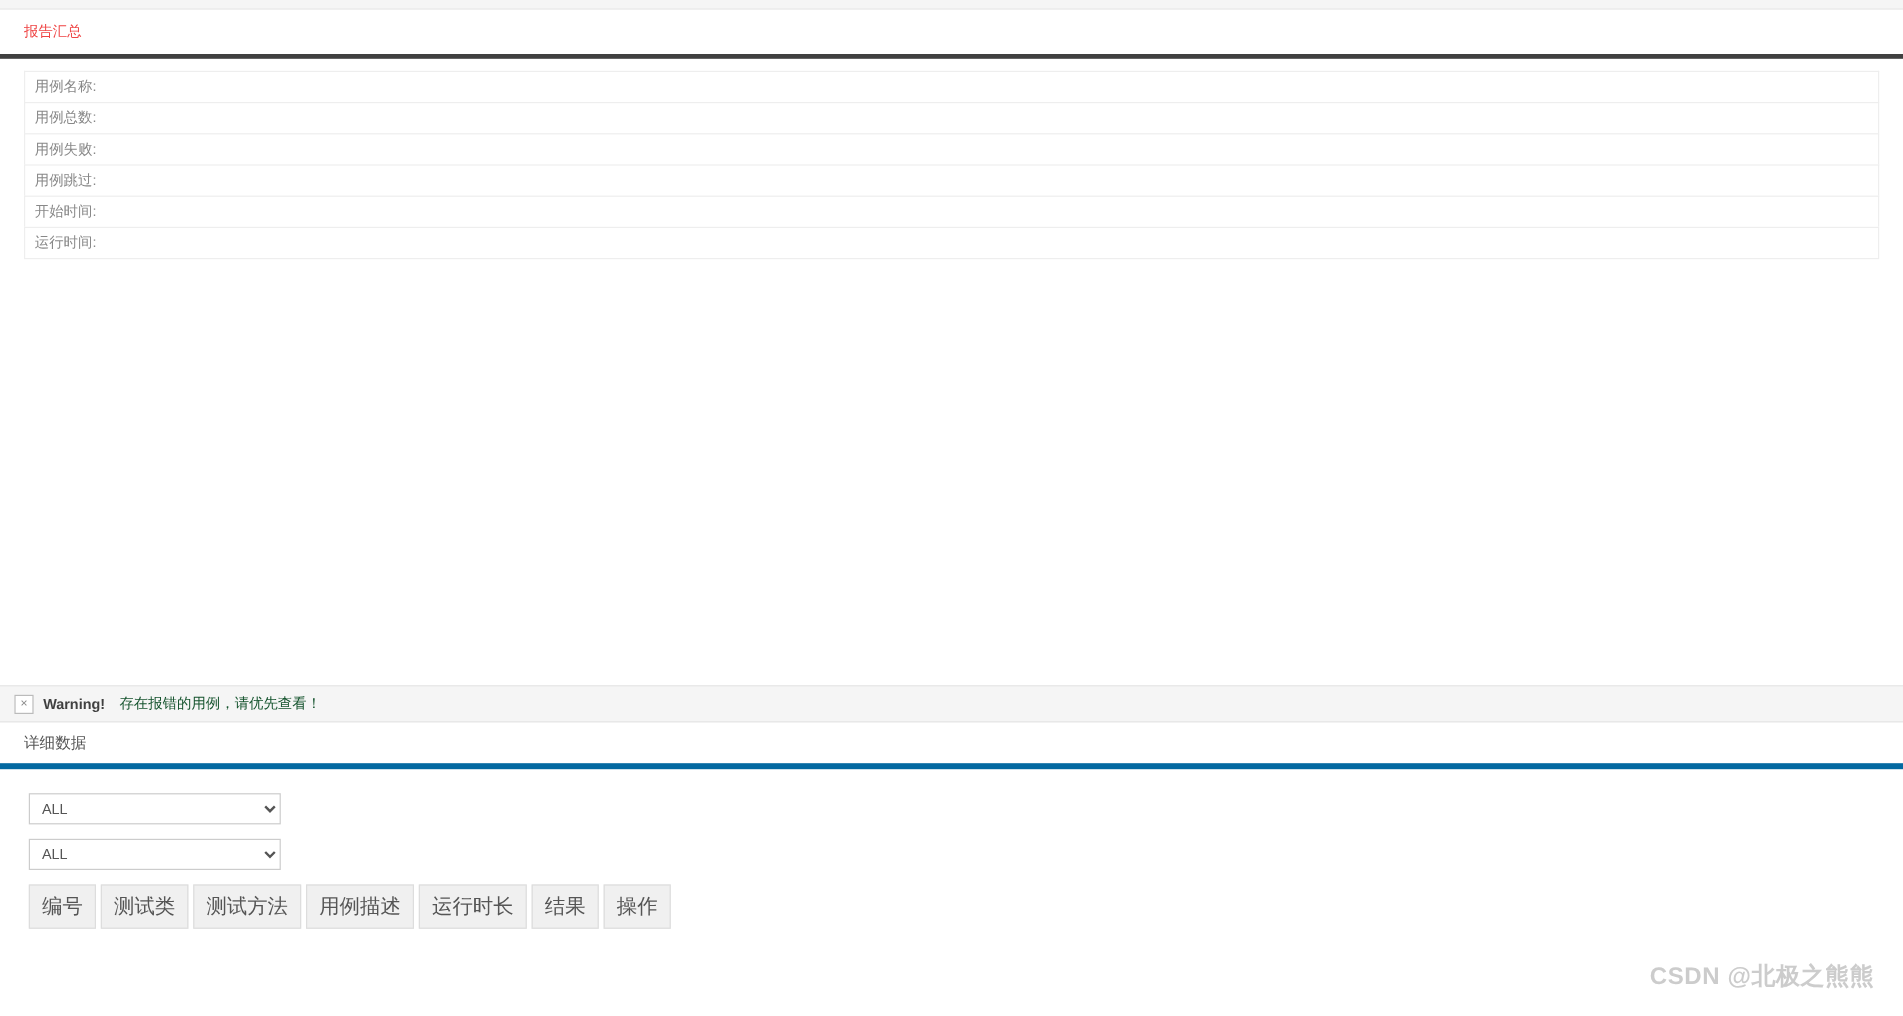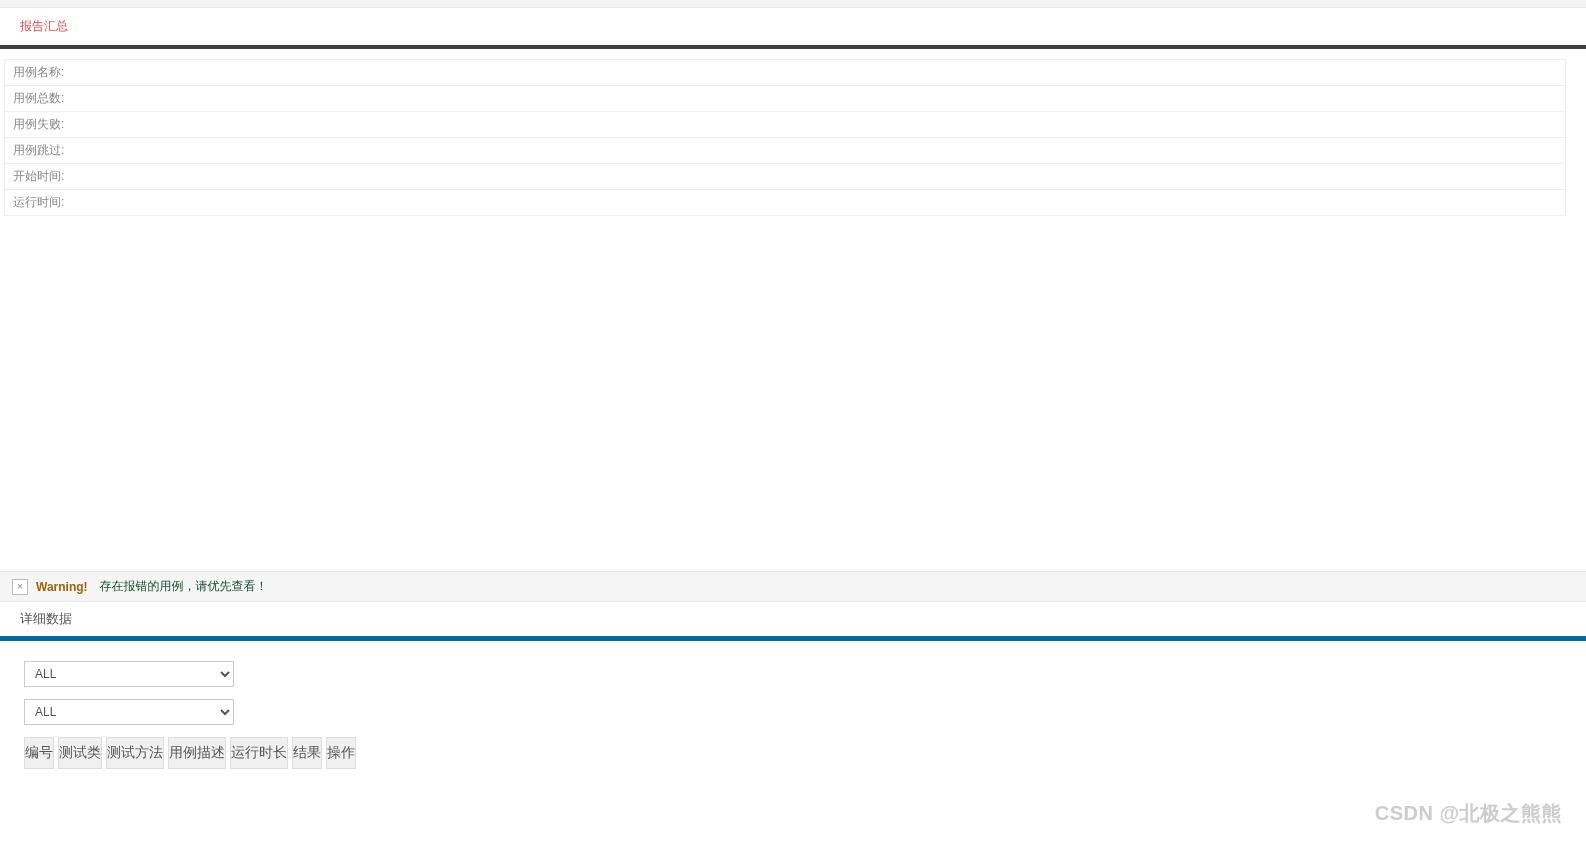--- a/index.html
+++ b/index.html
@@ -18,21 +18,21 @@
       background: #f5f5f5;
       border-bottom: 1px solid #e8e8e8;
     }
     .section-header {
       padding: 10px 20px;
       border-bottom: 4px solid #404040;
       font-size: 12px;
       color: #ef4444;
     }
     .summary-list {
-      margin: 10px 20px 0 4px;
+      margin: 10px 20px 0 20px;
     }
     .summary-row {
       padding: 4px 8px;
       border-top: 1px solid #eee;
       border-left: 1px solid #eee;
       border-right: 1px solid #eee;
       font-size: 12px;
       color: #888;
       background: #fff;
     }
@@ -60,21 +60,21 @@
       height: 16px;
       border: 1px solid #bbb;
       background: #fff;
       font-size: 10px;
       color: #888;
       cursor: pointer;
       line-height: 1;
     }
     .warning-label {
       font-weight: bold;
-      color: #a16207;
+      color: #404040;
     }
     .warning-text {
       color: #14532d;
       margin-left: 4px;
     }
     .detail-header {
       padding: 8px 20px;
       border-bottom: 5px solid #0369a1;
       font-size: 13px;
       color: #555;
@@ -95,22 +95,22 @@
       cursor: pointer;
     }
     .table-header {
       display: flex;
       gap: 4px;
       margin-top: 8px;
     }
     .th-cell {
       background: #f0f0f0;
       border: 1px solid #ddd;
-      padding: 6px 0;
-      font-size: 14px;
+      padding: 6px 10px;
+      font-size: 17px;
       color: #555;
       white-space: nowrap;
     }
     .watermark {
       position: fixed;
       bottom: 20px;
       right: 24px;
       font-size: 20px;
       color: #ccc;
       font-weight: bold;

